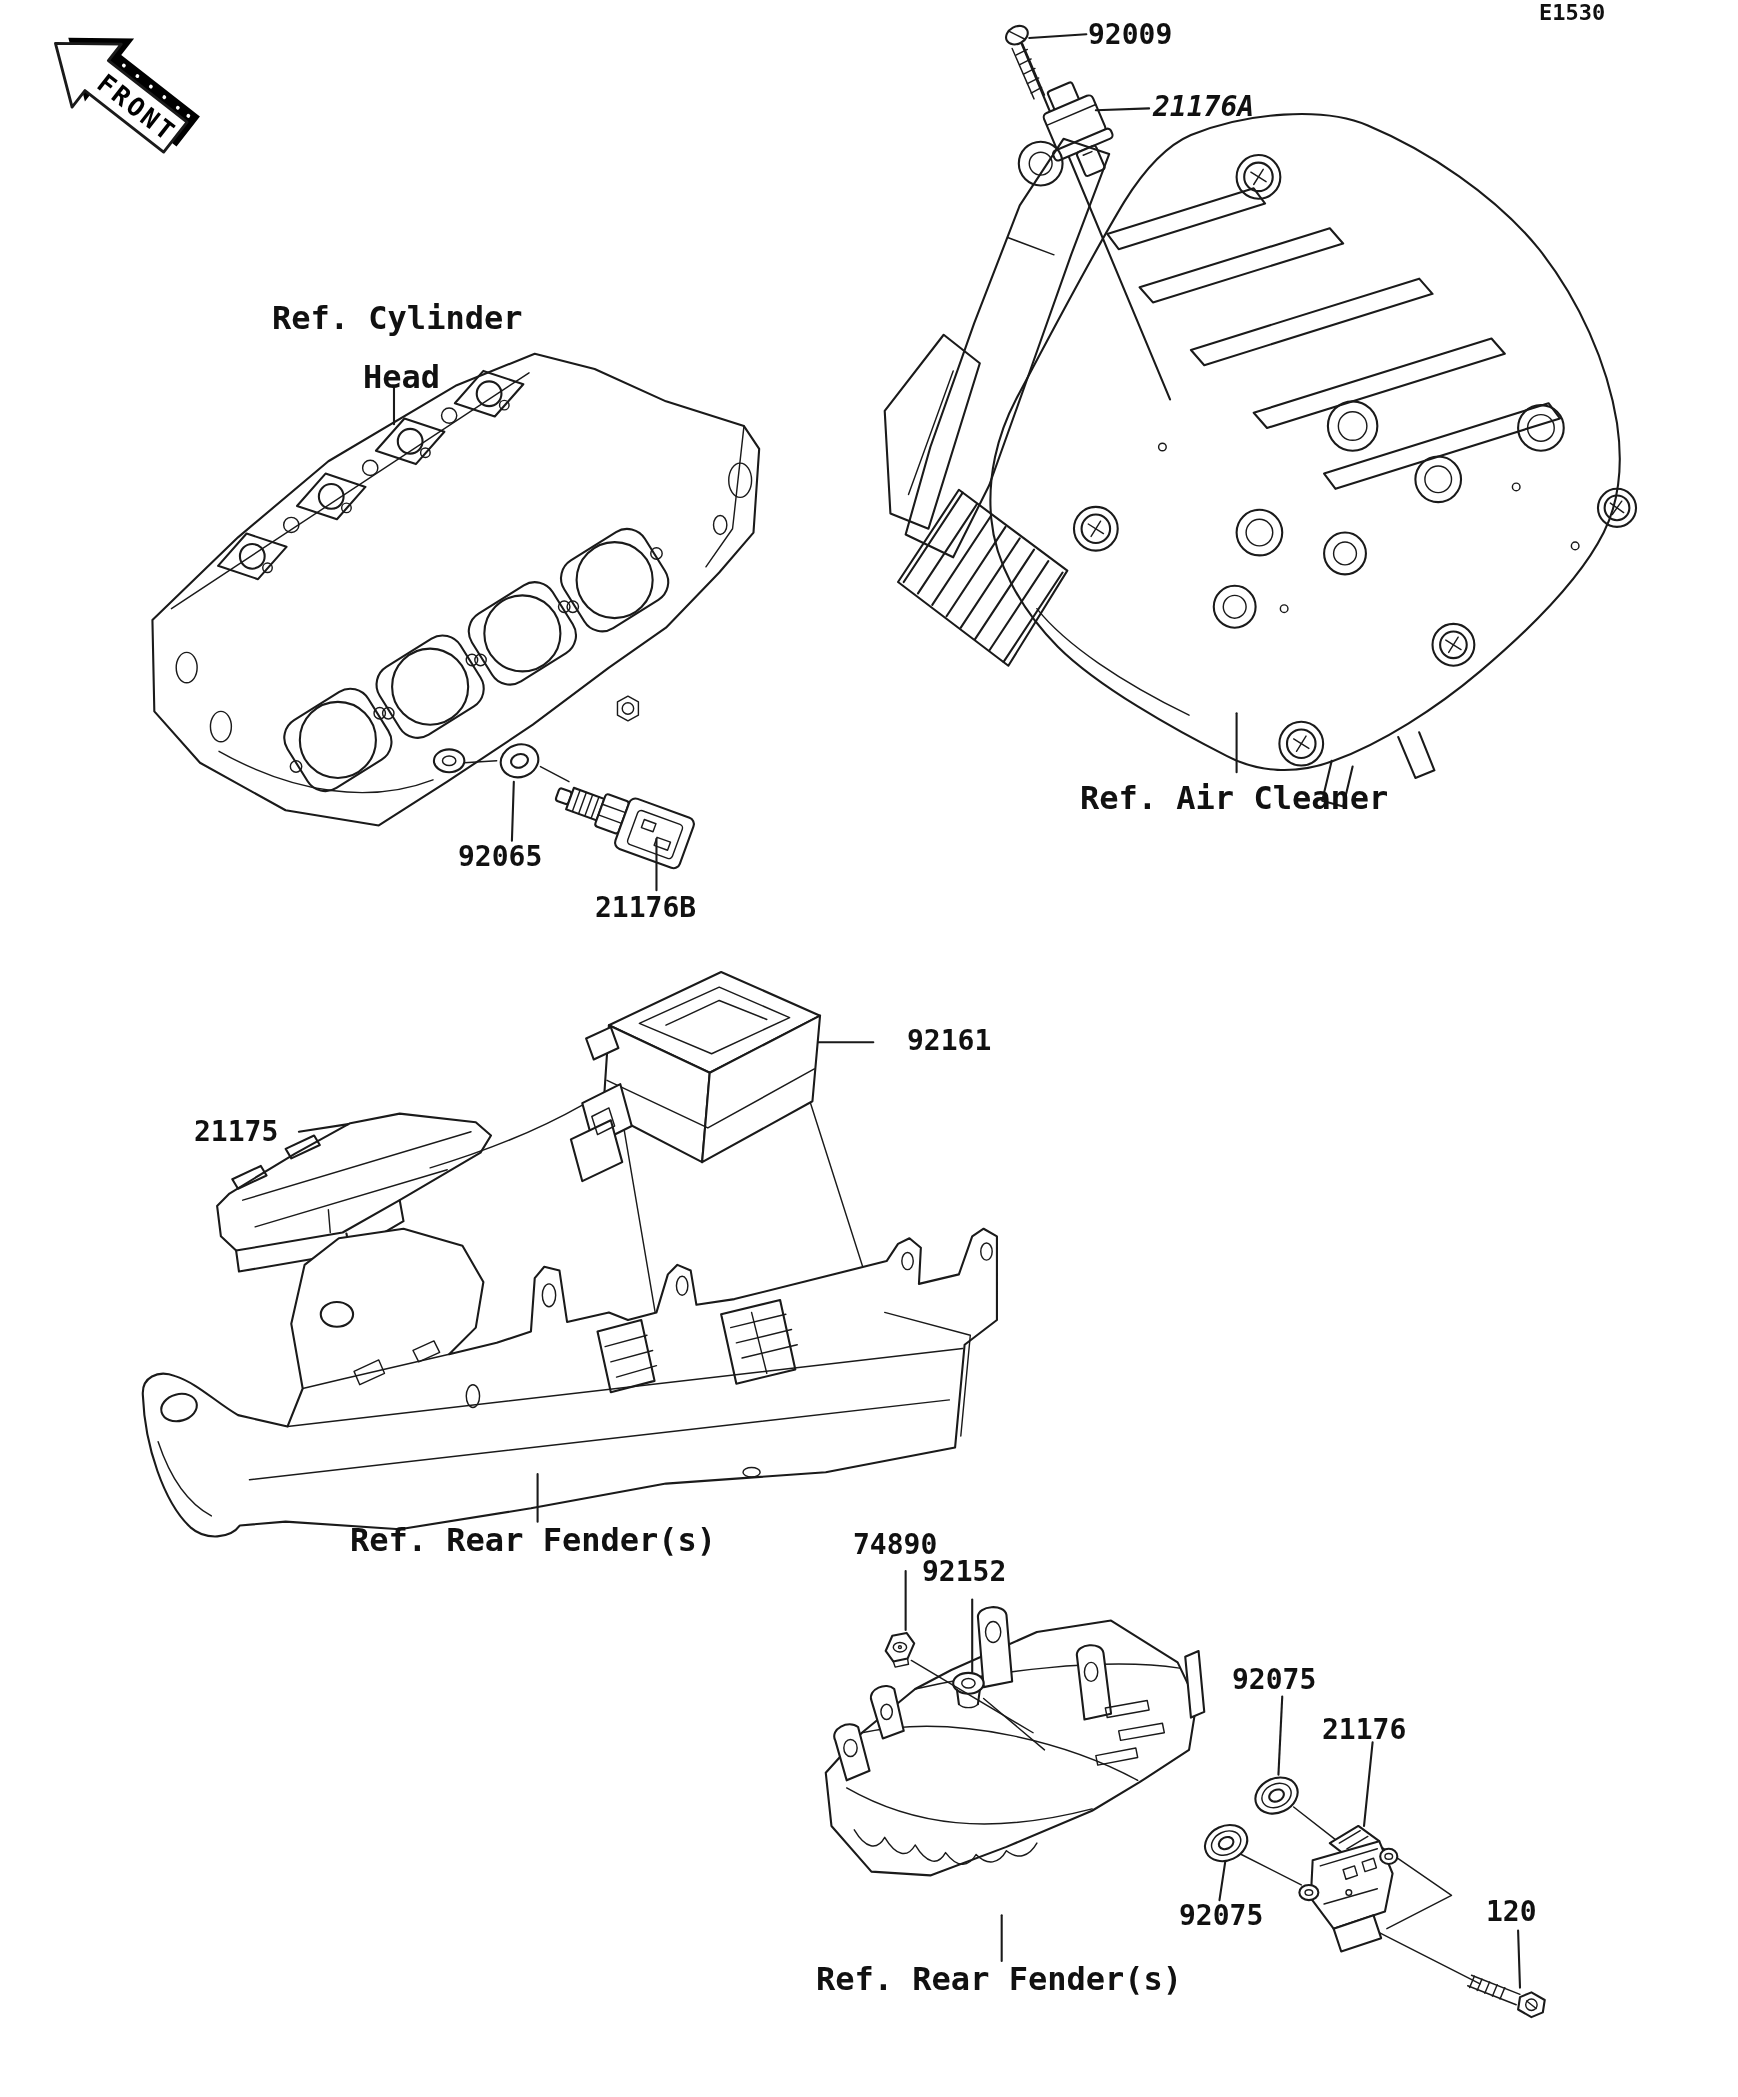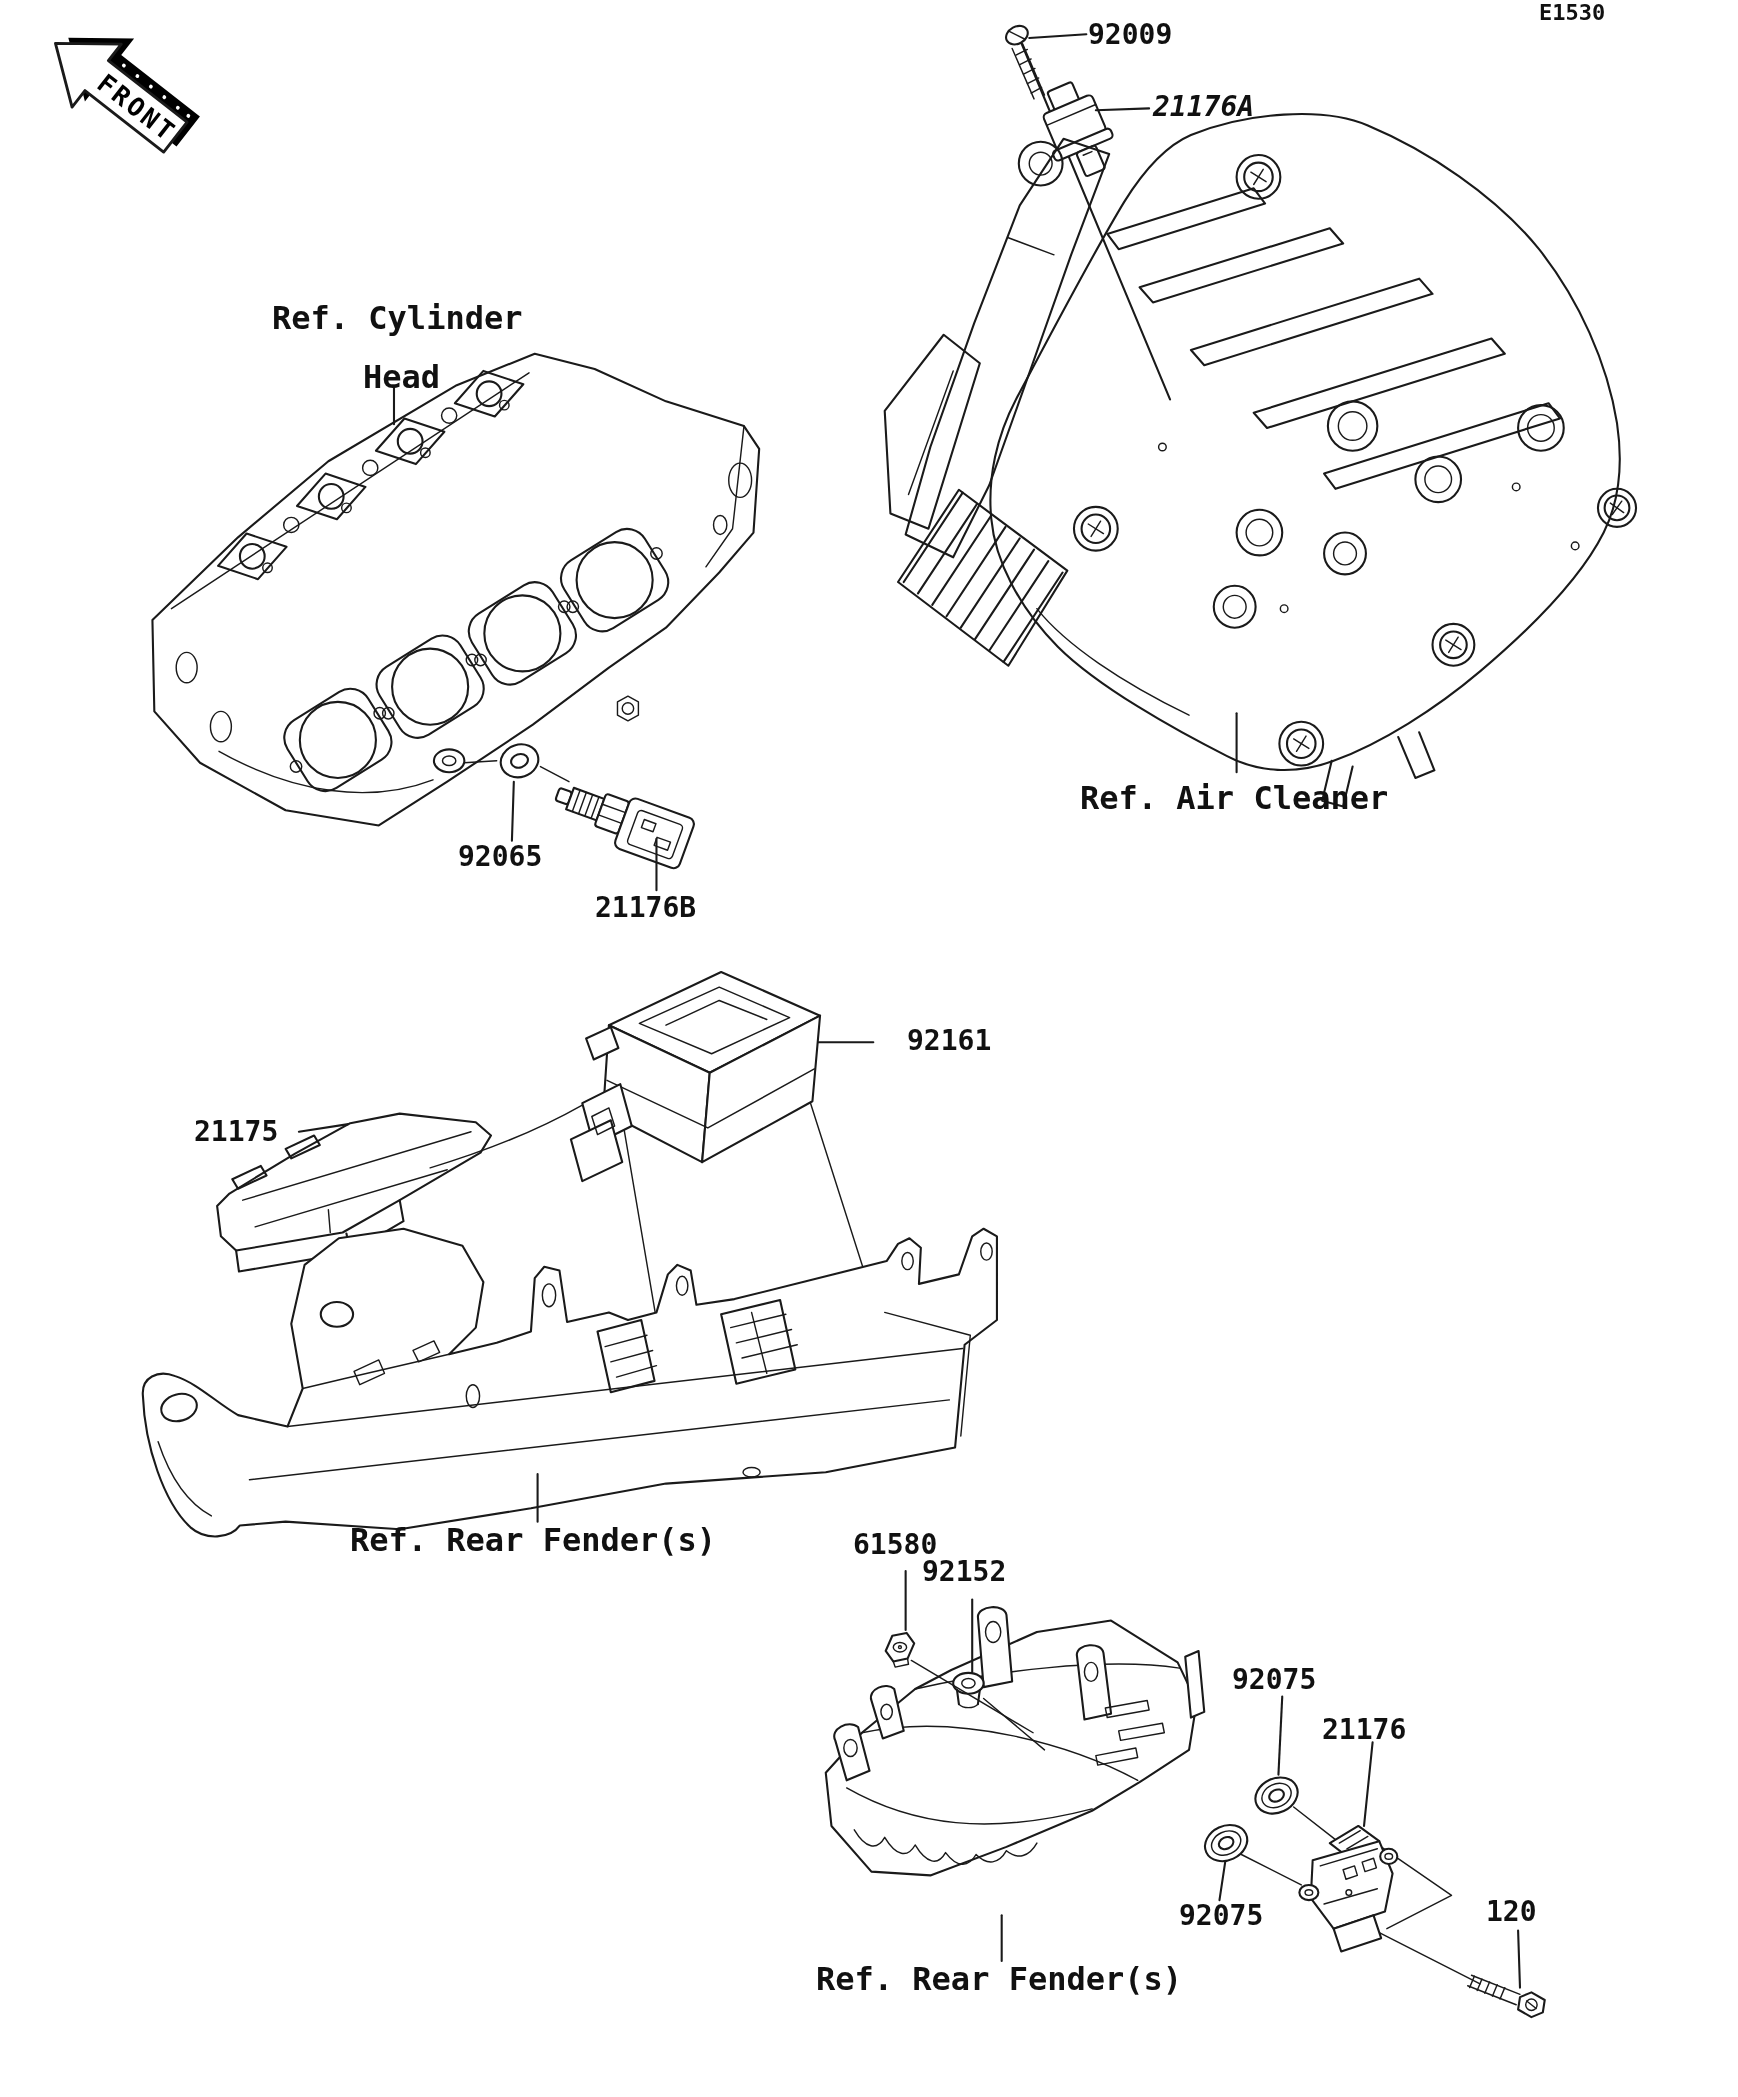--- a/index.html
+++ b/index.html
@@ -372,21 +372,21 @@
 <div class="lbl num" style="left:1088px;top:21px;">92009</div>
 <div class="lbl num" style="left:1153px;top:93px;font-style:italic;">21176A</div>
 <div class="lbl ref" style="left:272px;top:302px;">Ref. Cylinder</div>
 <div class="lbl ref" style="left:363px;top:349px;margin-top:12px;">Head</div>
 <div class="lbl ref" style="left:1080px;top:782px;">Ref. Air Cleaner</div>
 <div class="lbl num" style="left:458px;top:843px;">92065</div>
 <div class="lbl num" style="left:595px;top:894px;">21176B</div>
 <div class="lbl num" style="left:877px;top:1027px;margin-left:30px;">92161</div>
 <div class="lbl num" style="left:194px;top:1118px;">21175</div>
 <div class="lbl ref" style="left:350px;top:1524px;">Ref. Rear Fender(s)</div>
-<div class="lbl num" style="left:853px;top:1531px;">61580</div>
+<div class="lbl num" style="left:853px;top:1531px;">74890</div>
 <div class="lbl num" style="left:922px;top:1558px;">92152</div>
 <div class="lbl num" style="left:1232px;top:1666px;">92075</div>
 <div class="lbl num" style="left:1322px;top:1716px;">21176</div>
 <div class="lbl num" style="left:1179px;top:1902px;">92075</div>
 <div class="lbl num" style="left:1486px;top:1898px;">120</div>
 <div class="lbl ref" style="left:816px;top:1963px;">Ref. Rear Fender(s)</div>
 
 </div>
 
 

